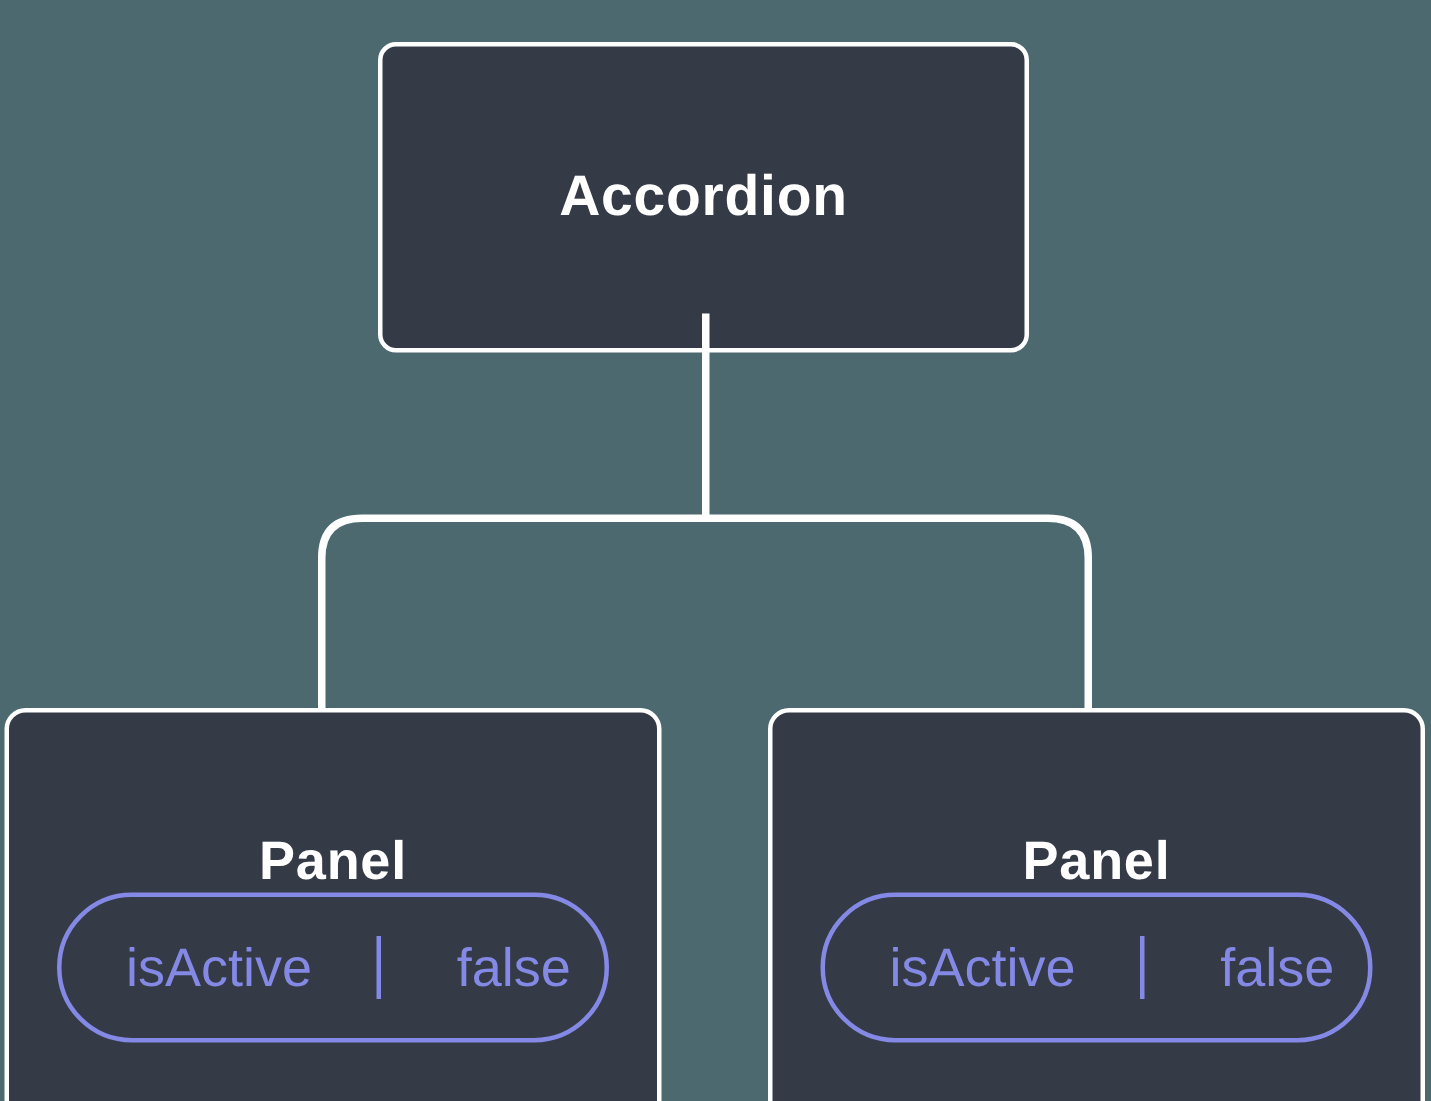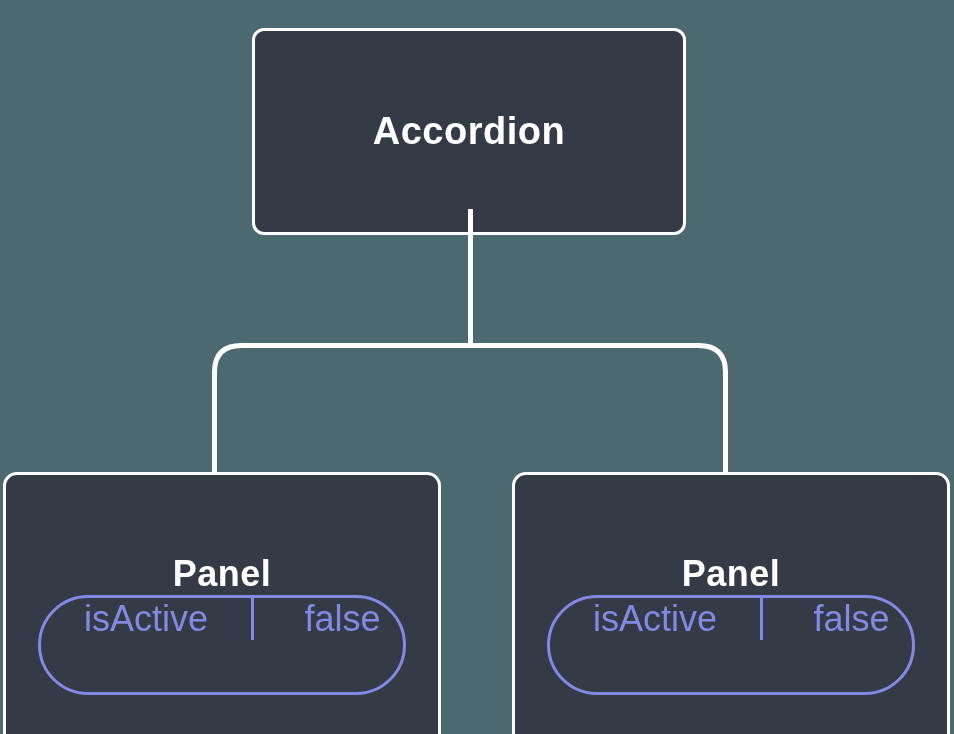--- a/index.html
+++ b/index.html
@@ -56,21 +56,21 @@
     font-weight:600;
     letter-spacing:.5px;
     line-height:42px;
   }
   .state-pill{
     width:368px;height:100px;
     box-sizing:border-box;
     border:3px solid var(--accent);
     border-radius:50px;
     display:flex;
-    align-items:flex-start;
+    align-items:center;
     overflow:hidden;
   }
   .state-cell{
     display:flex;align-items:center;justify-content:center;
     color:var(--accent);
     font-size:36px;
     font-weight:500;
   }
   .state-key{width:210px;border-right:3px solid var(--accent);}
   .state-value{flex:1;margin-left:28px;}

